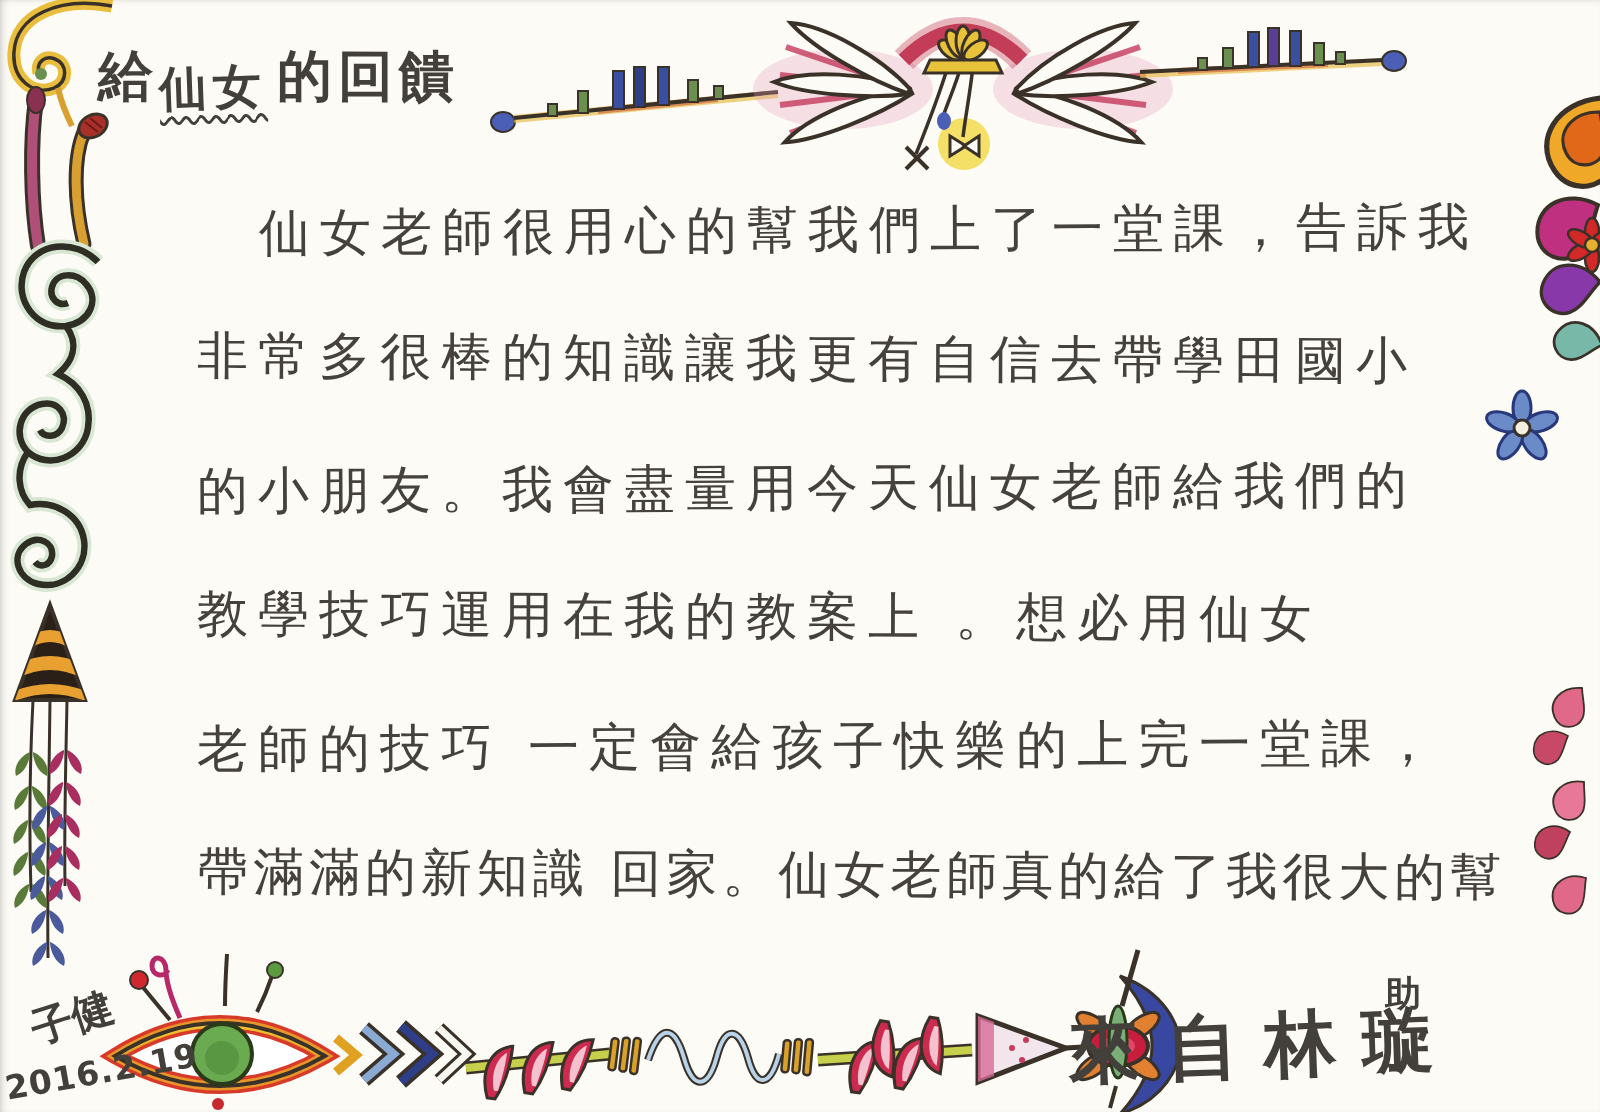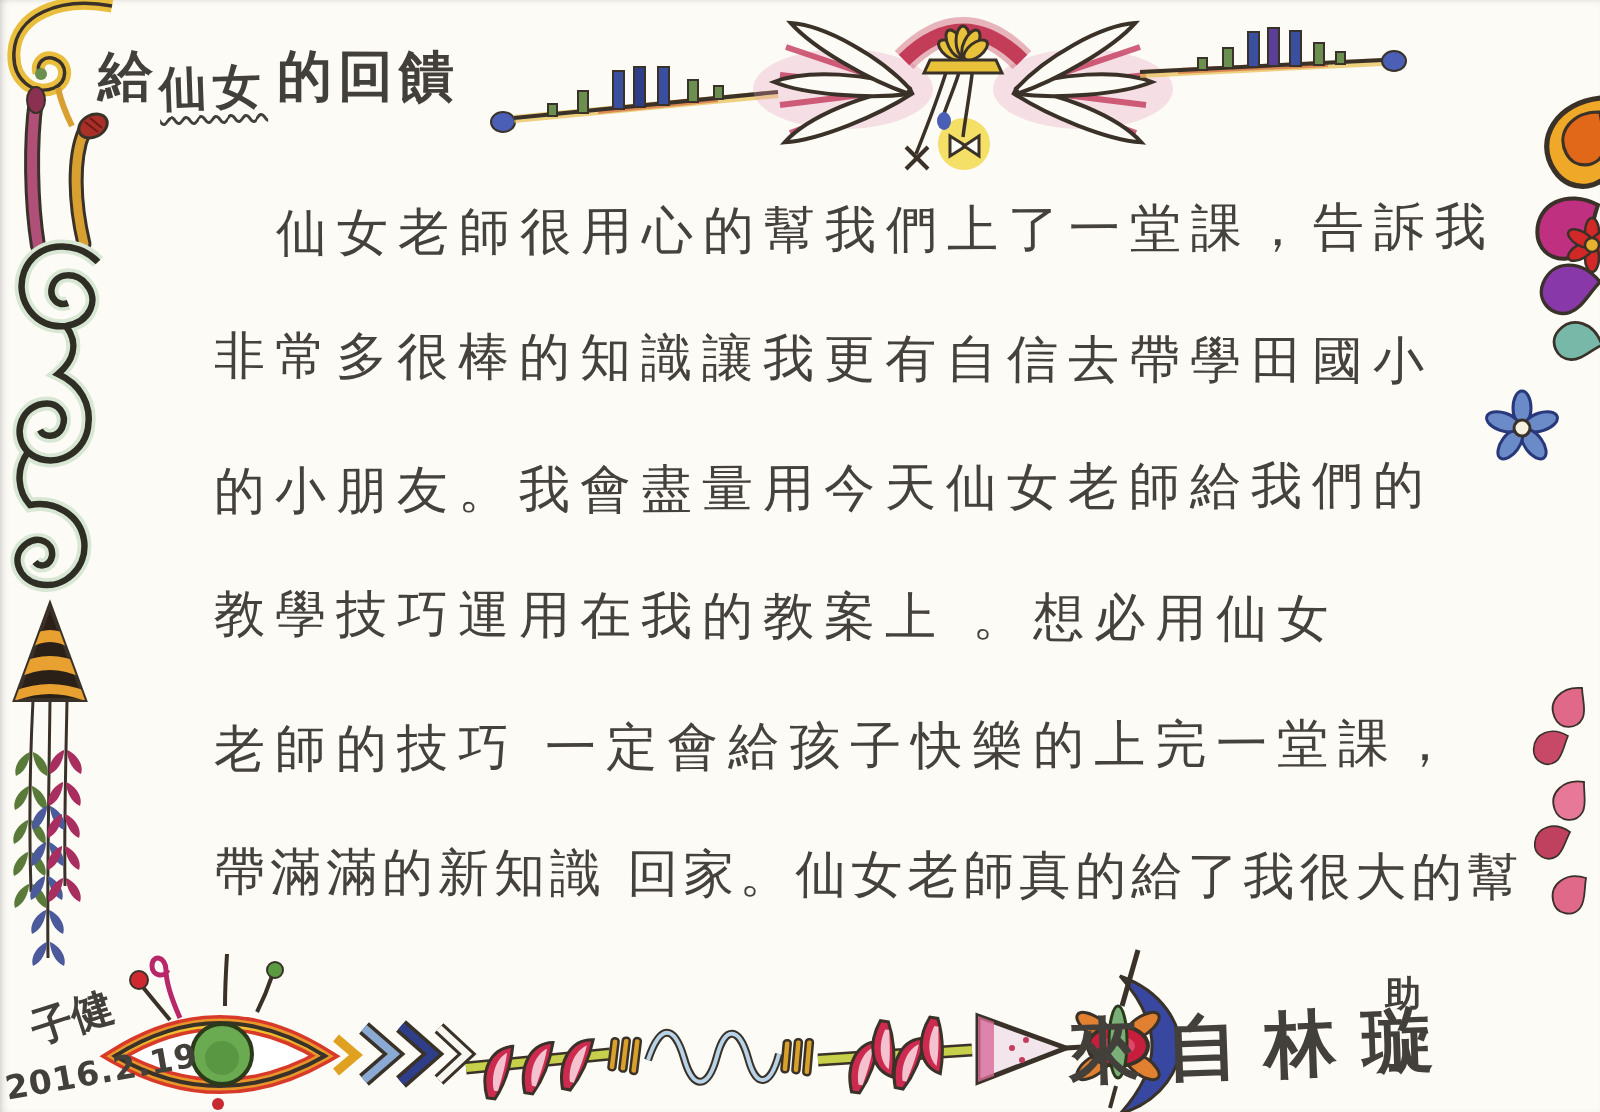--- a/index.html
+++ b/index.html
@@ -20,21 +20,21 @@
   .title .wavy{
     display:inline-block;
     transform:translateY(9px) rotate(-2deg);
     font-size:48px;
     text-decoration:underline wavy #433f39;
     text-decoration-thickness:3px;
     text-underline-offset:11px;
     margin-right:10px;
   }
   
-  .bodytext{position:absolute;left:214px;top:196px;width:1360px;}
+  .bodytext{position:absolute;left:197px;top:196px;width:1360px;}
   .bodyline{
     height:129px;font-size:51px;font-weight:500;letter-spacing:10px;
     white-space:nowrap;color:#45413c;
   }
   .bodyline:nth-child(odd){transform:rotate(-.3deg);}
   .bodyline:nth-child(even){transform:rotate(.25deg);}
   .indent{padding-left:62px;}
   .tight{letter-spacing:5px;}
   .zhu{position:absolute;left:1385px;top:970px;font-size:36px;font-weight:600;}
   .signature{

